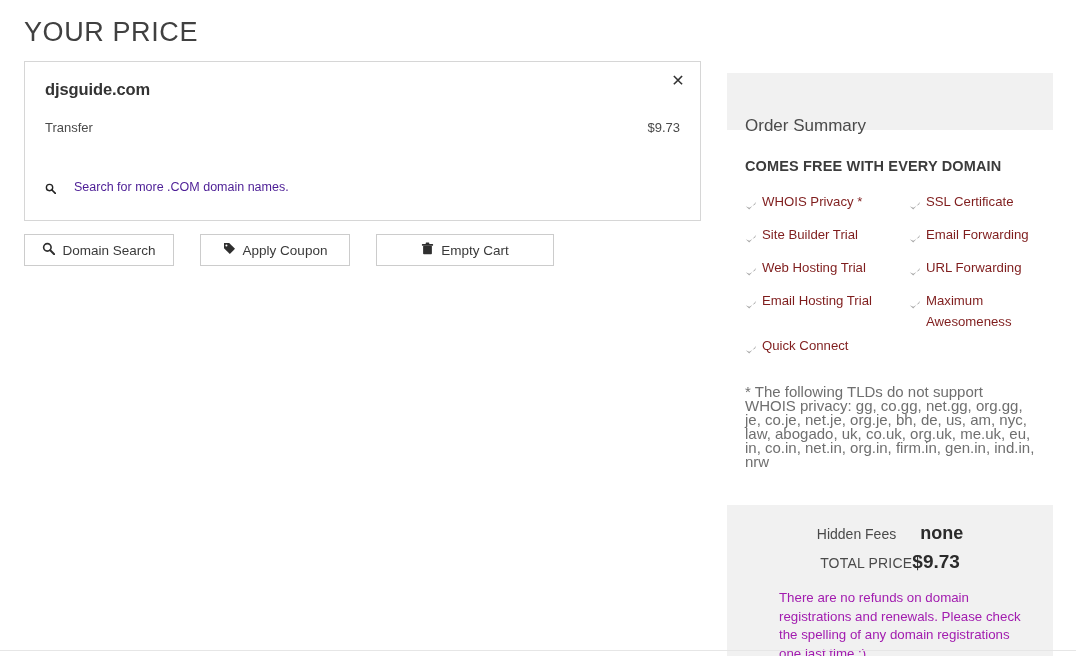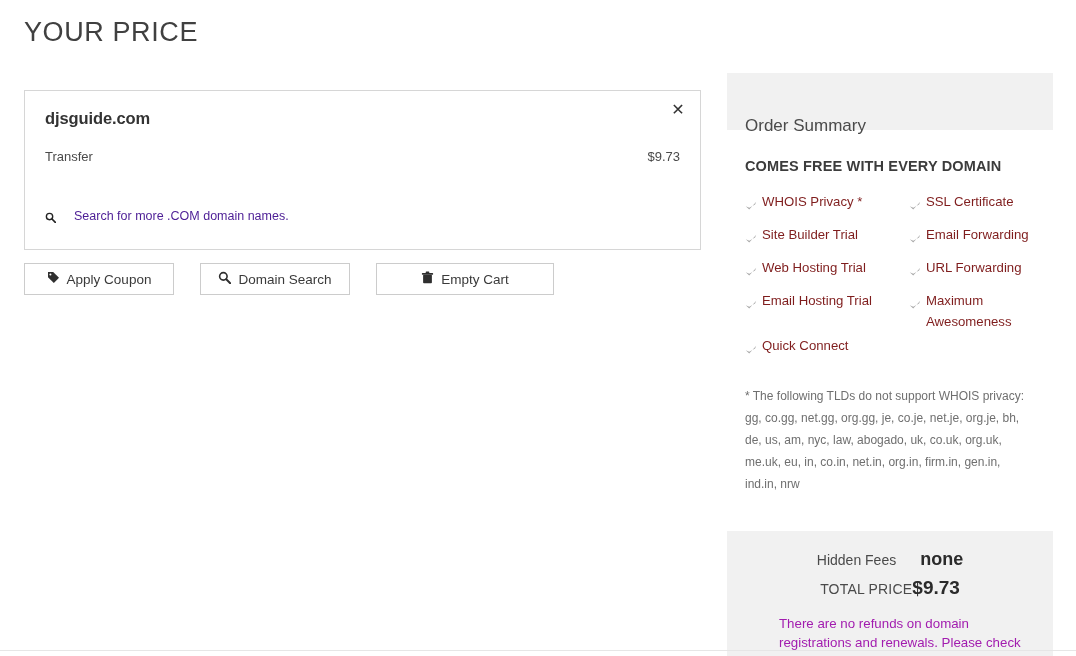--- a/index.html
+++ b/index.html
@@ -25,21 +25,21 @@
     font-weight: 400;
     letter-spacing: 0.6px;
     color: #404040;
     line-height: 36px;
   }
 
   
   .cart-col {
     position: absolute;
     left: 24px;
-    top: 90px;
+    top: 61px;
     width: 677px;
   }
   .cart-item {
     position: relative;
     box-sizing: border-box;
     width: 677px;
     height: 160px;
     border: 1px solid #d6d6d6;
     background: #ffffff;
     padding: 18px 20px 0 20px;
@@ -166,22 +166,22 @@
   .feature .chk {
     flex: 0 0 auto;
     margin-top: 6px;
     color: #a9a9a9;
   }
   .feature-text { display: block; }
   .feature.two-line { line-height: 21px; padding-top: 3px; }
 
   .fine-print {
     margin-top: 20px;
-    font-size: 12px;
-    line-height: 22px;
+    font-size: 15px;
+    line-height: 14px;
     color: #6f6f6f;
     padding-bottom: 22px;
   }
 
   
   .panel-totals {
     margin-top: 14px;
     background: #f1f1f1;
     padding: 18px 18px 24px 18px;
     box-sizing: border-box;
@@ -251,38 +251,38 @@
           <circle cx="6.6" cy="6.6" r="4.6" fill="none" stroke="#222" stroke-width="2"></circle>
           <line x1="10.2" y1="10.2" x2="15" y2="15" stroke="#222" stroke-width="2.4" stroke-linecap="round"></line>
         </svg>
       </span>
       <span>Search for more .COM domain names.</span>
     </a>
   </div>
 
   <div class="cart-actions">
 
+    <button class="btn-outline btn-search">
+      <span>
+        <svg width="13" height="13" viewBox="0 0 16 16" aria-hidden="true">
+          <circle cx="6.6" cy="6.6" r="4.6" fill="none" stroke="#2f2f2f" stroke-width="2"></circle>
+          <line x1="10.2" y1="10.2" x2="15" y2="15" stroke="#2f2f2f" stroke-width="2.4" stroke-linecap="round"></line>
+        </svg>
+      </span>
+      <span>Domain Search</span>
+    </button>
+
     <button class="btn-outline btn-coupon">
       <span>
         <svg width="13" height="13" viewBox="0 0 16 16" aria-hidden="true">
           <path d="M1.2 1.2h6.4l7.2 7.2-6.4 6.4-7.2-7.2z" fill="#2f2f2f"></path>
           <circle cx="4.2" cy="4.2" r="1.25" fill="#ffffff"></circle>
         </svg>
       </span>
       <span>Apply Coupon</span>
-    </button>
-
-    <button class="btn-outline btn-search">
-      <span>
-        <svg width="13" height="13" viewBox="0 0 16 16" aria-hidden="true">
-          <circle cx="6.6" cy="6.6" r="4.6" fill="none" stroke="#2f2f2f" stroke-width="2"></circle>
-          <line x1="10.2" y1="10.2" x2="15" y2="15" stroke="#2f2f2f" stroke-width="2.4" stroke-linecap="round"></line>
-        </svg>
-      </span>
-      <span>Domain Search</span>
     </button>
 
     <button class="btn-outline btn-empty">
       <span>
         <svg width="13" height="13" viewBox="0 0 16 16" aria-hidden="true">
           <rect x="2.6" y="4.6" width="10.8" height="10.4" rx="1" fill="#2f2f2f"></rect>
           <rect x="1.1" y="2.4" width="13.8" height="2.1" rx="0.6" fill="#2f2f2f"></rect>
           <rect x="5.8" y="0.6" width="4.4" height="2" rx="0.6" fill="#2f2f2f"></rect>
         </svg>
       </span>

